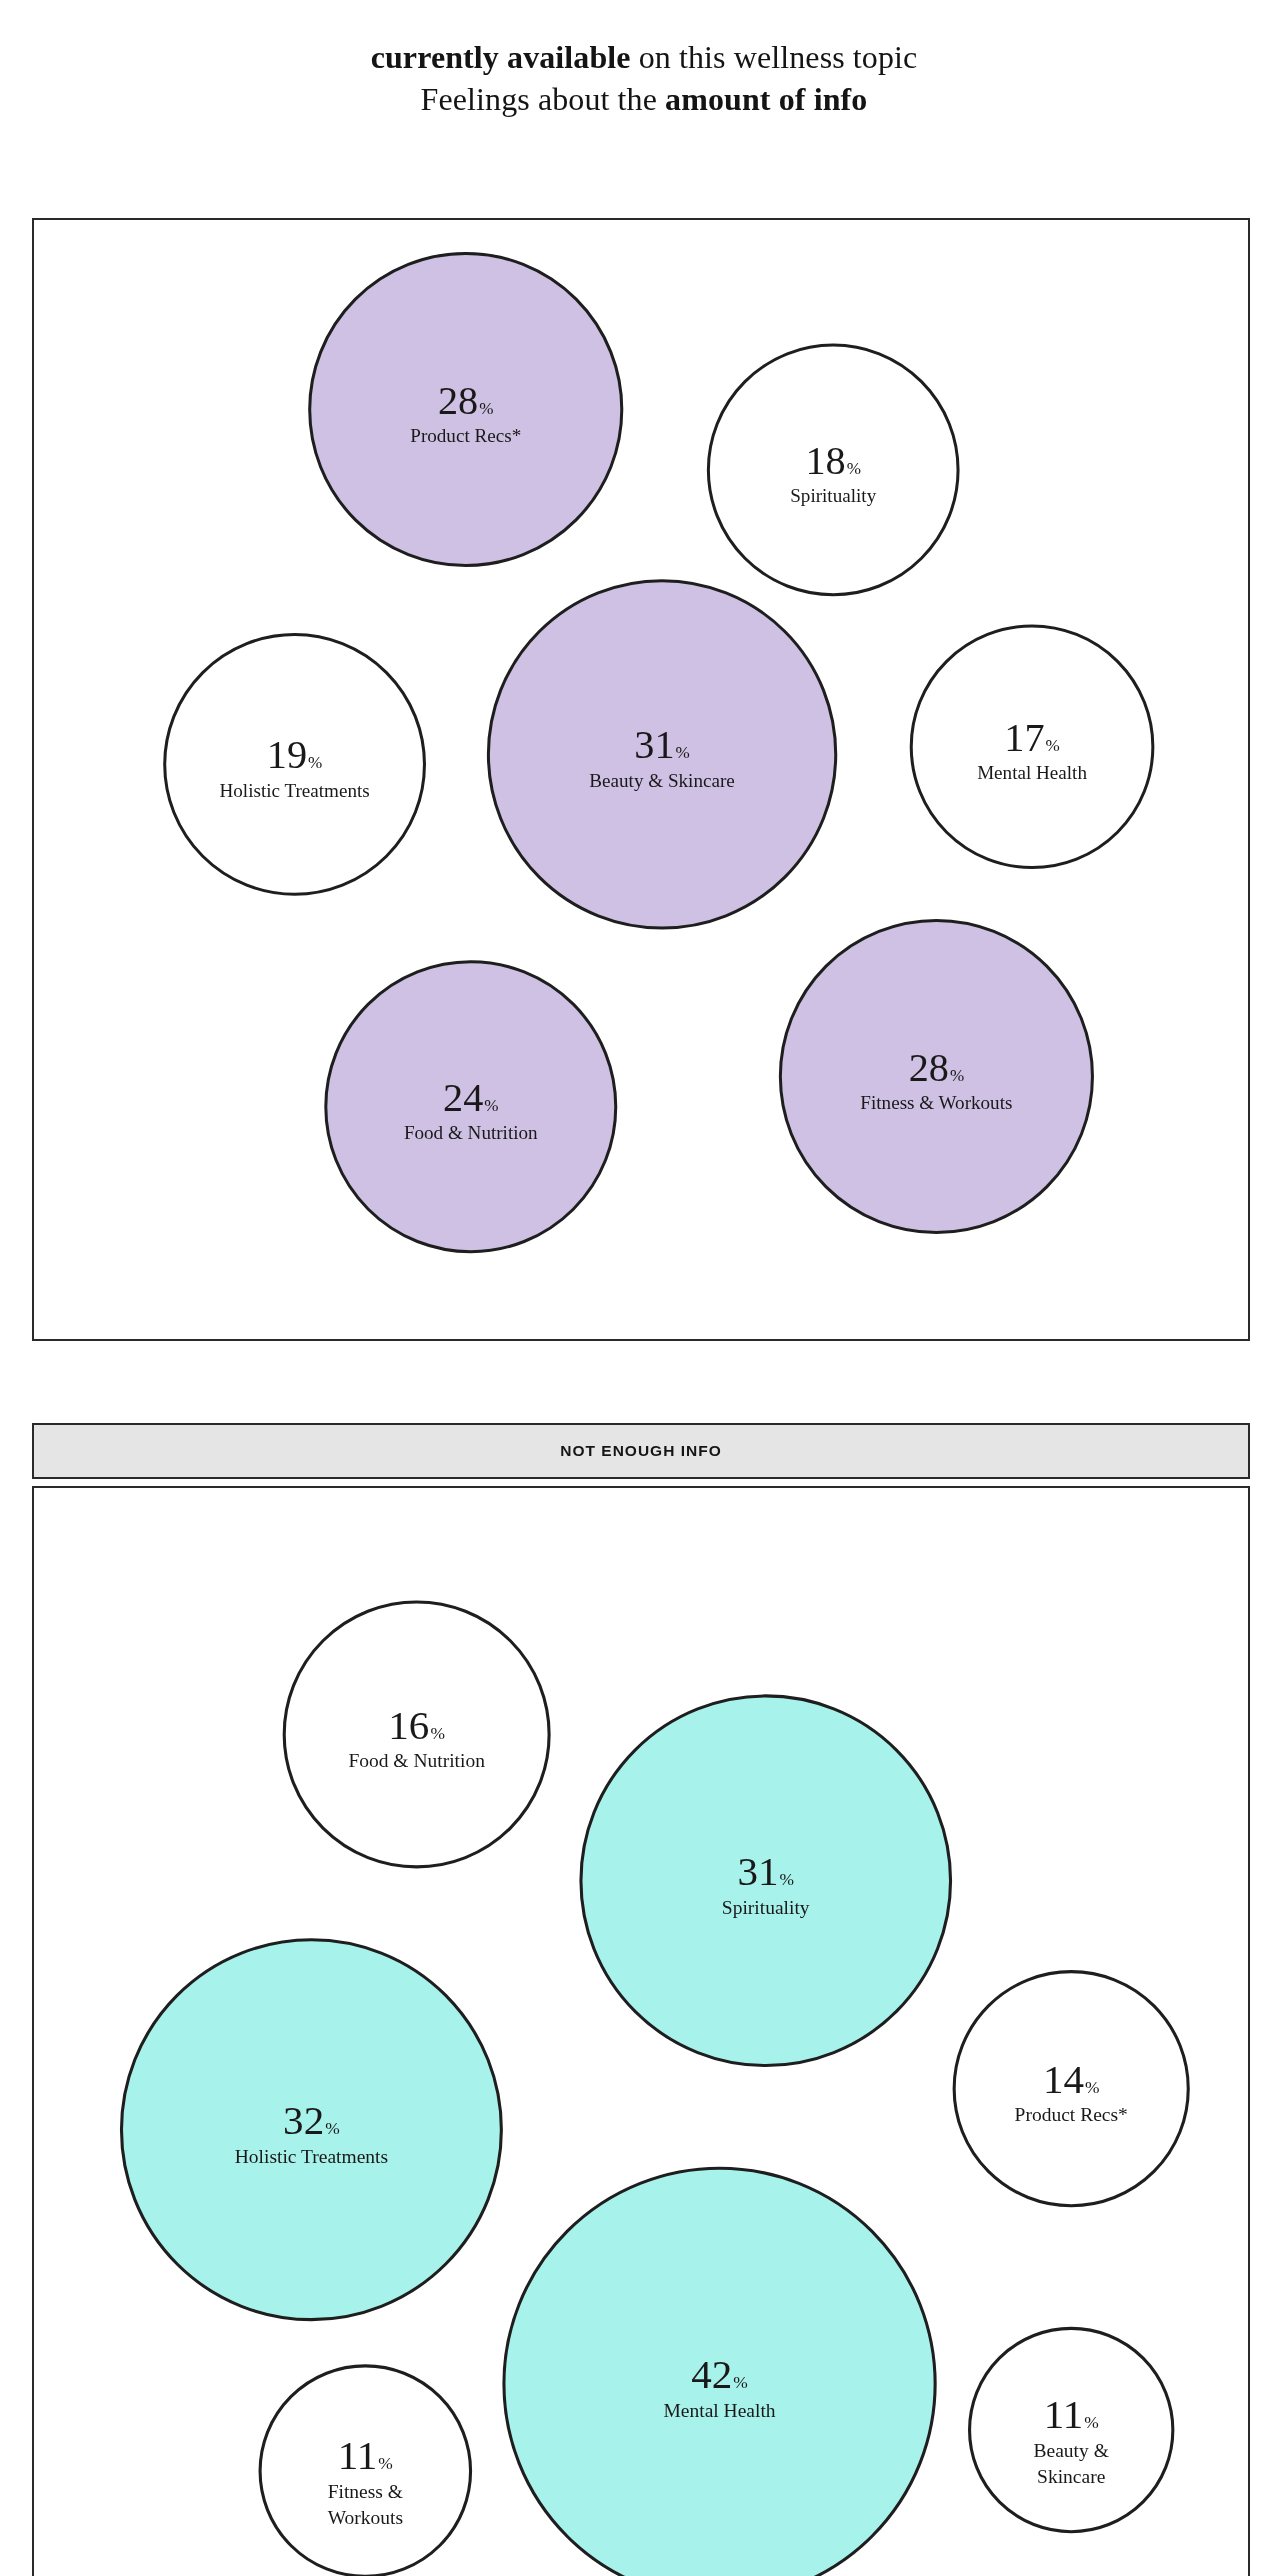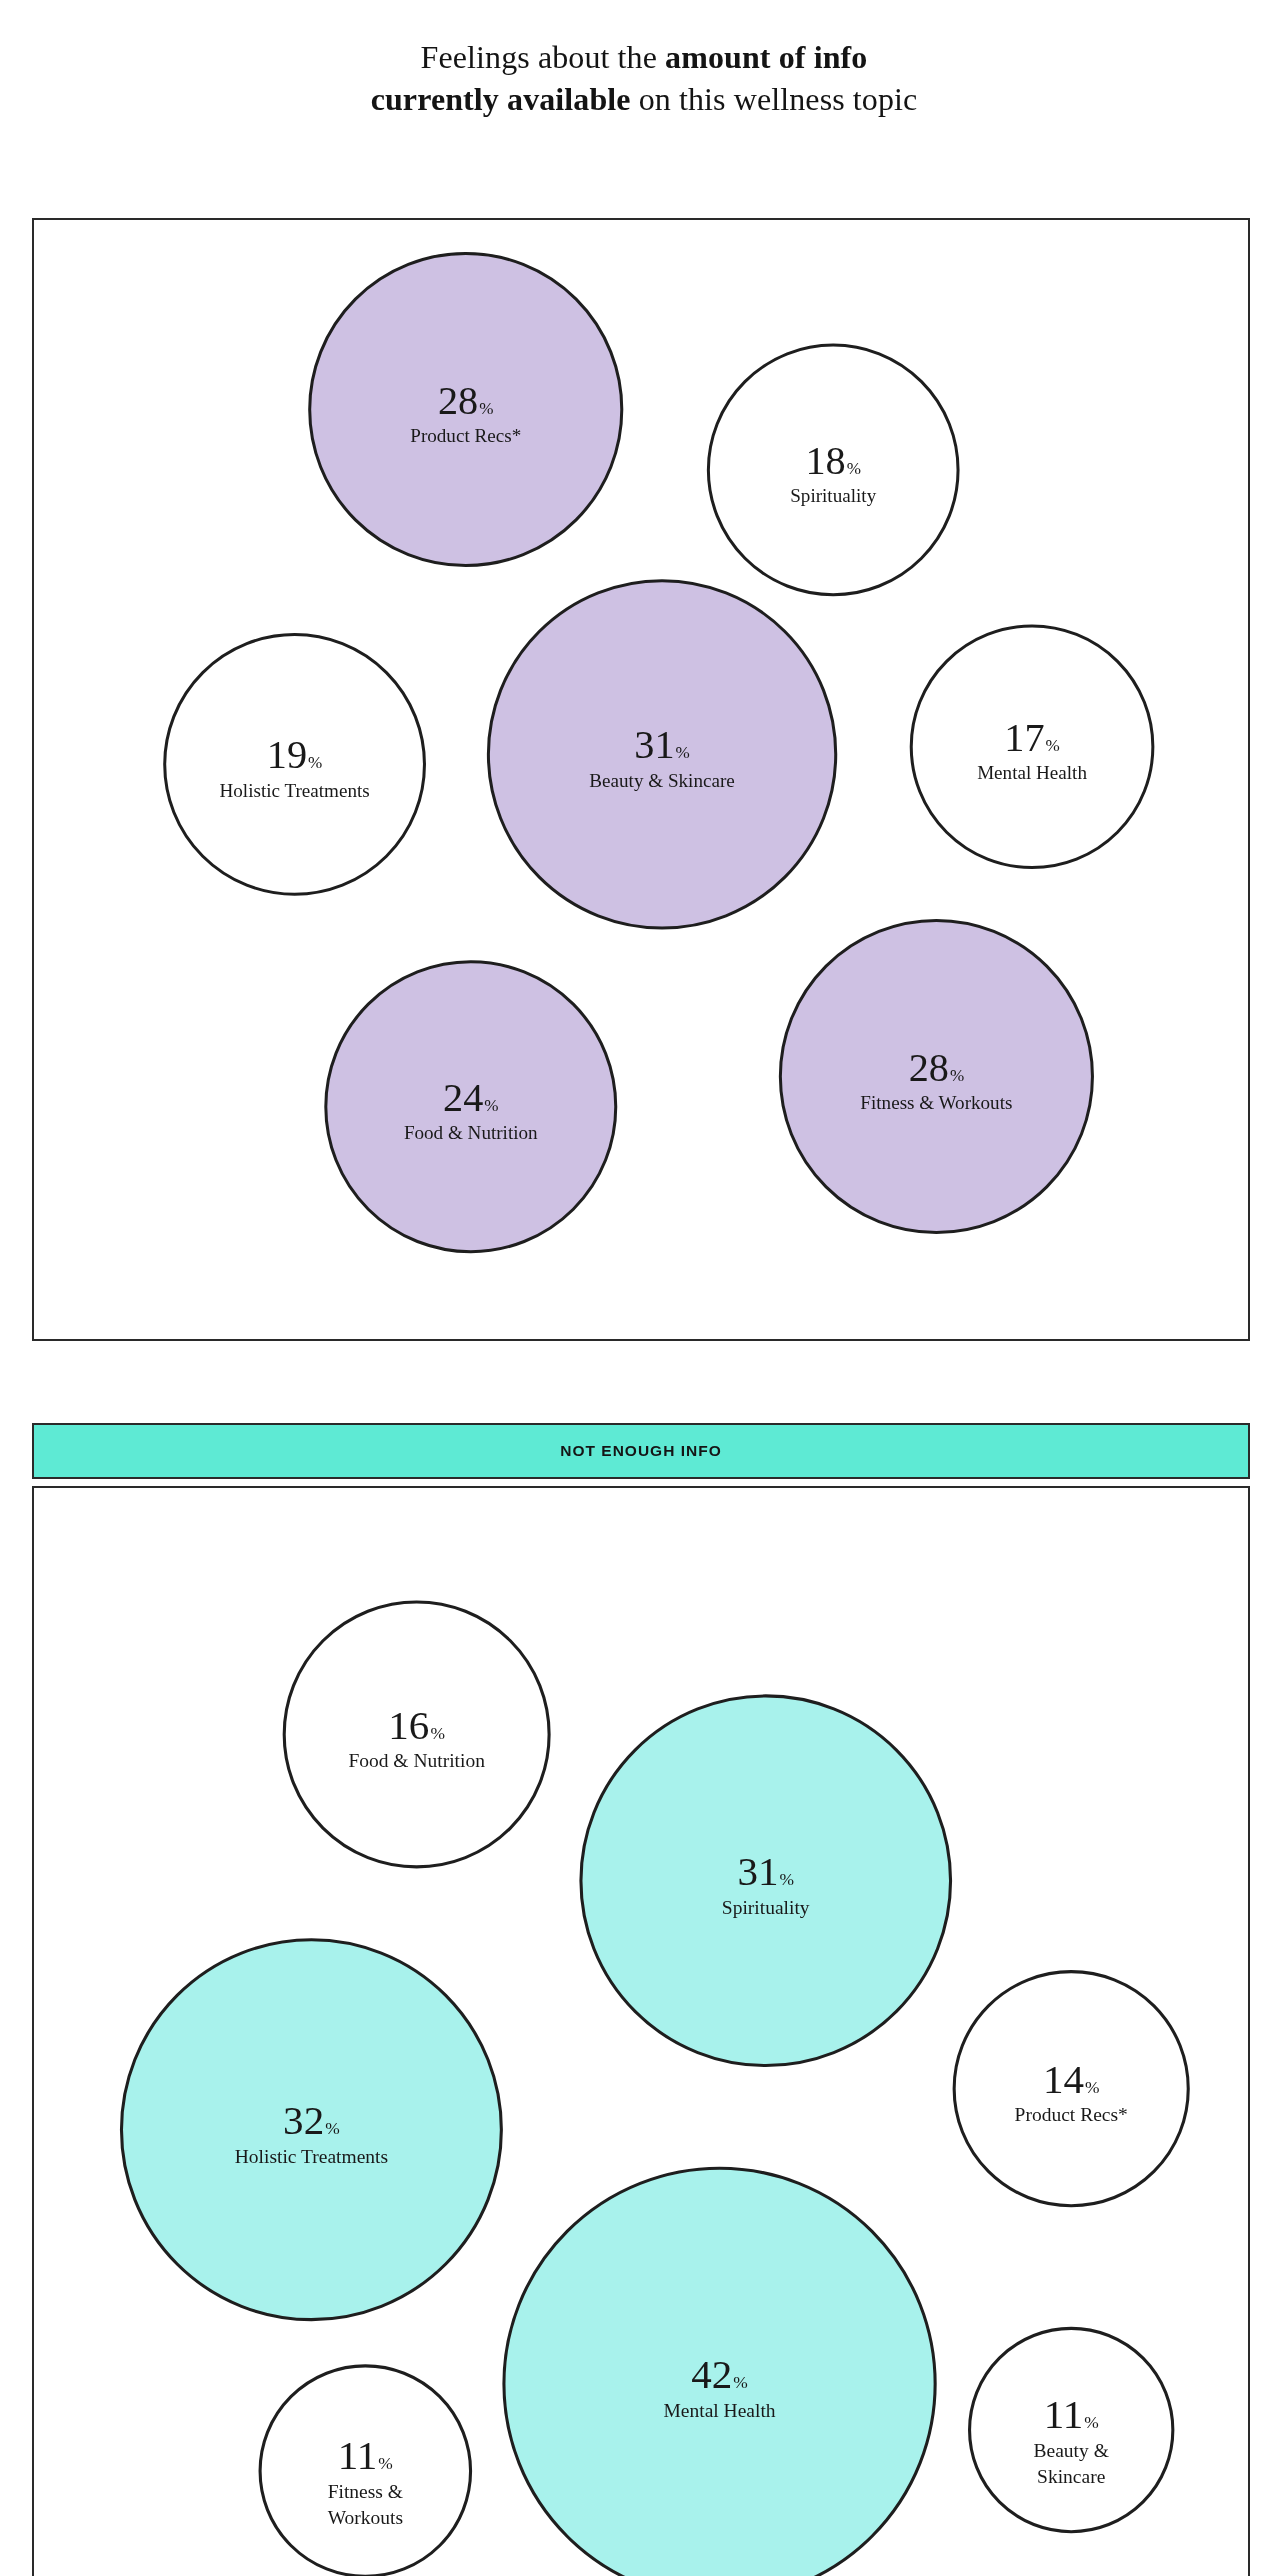--- a/index.html
+++ b/index.html
@@ -99,24 +99,24 @@
     font-size: 38px;
     fill: #191919;
     text-anchor: middle;
   }
 </style>
 </head>
 <body>
 
 <div class="title-block">
   <div class="title-line">
+    <span class="em">currently available</span><span> on this wellness topic</span>
+  </div>
+  <div class="title-line">
     <span>Feelings about the </span><span class="em">amount of info</span>
-  </div>
-  <div class="title-line">
-    <span class="em">currently available</span><span> on this wellness topic</span>
   </div>
 </div>
 
 <div class="panel" id="panel-too-much">
   <div class="panel-body">
     <svg class="bubble-svg" id="svg-panel-0" viewBox="0 0 2364 2180" preserveAspectRatio="xMidYMid meet">
         <g>
           <circle class="bubble-circle" cx="810" cy="355" r="310" fill="#CEC1E3"></circle>
           <text class="bubble-pct" x="810" y="363"><tspan>28</tspan><tspan class="bubble-pct-sign" dx="2">%</tspan></text>
           <text class="bubble-label" x="810" y="419">Product Recs*</text>
@@ -149,21 +149,21 @@
         <g>
           <circle class="bubble-circle" cx="1745" cy="1680" r="310" fill="#CEC1E3"></circle>
           <text class="bubble-pct" x="1745" y="1688"><tspan>28</tspan><tspan class="bubble-pct-sign" dx="2">%</tspan></text>
           <text class="bubble-label" x="1745" y="1744">Fitness &amp; Workouts</text>
         </g>
       </svg>
   </div>
 </div>
 
 <div class="panel" id="panel-not-enough">
-  <div class="panel-header" id="hdr-not-enough" style="background: #5eead4;">
+  <div class="panel-header" id="hdr-not-enough" style="background: #e5e5e5;">
     <span class="panel-header-label">NOT ENOUGH INFO</span>
   </div>
   <div class="panel-body">
     <svg class="bubble-svg" id="svg-panel-1" viewBox="0 0 2364 2170" preserveAspectRatio="xMidYMid meet">
         <g>
           <circle class="bubble-circle" cx="745" cy="480" r="258" fill="#FFFFFF"></circle>
           <text class="bubble-pct" x="745" y="488"><tspan>16</tspan><tspan class="bubble-pct-sign" dx="2">%</tspan></text>
           <text class="bubble-label" x="745" y="544">Food &amp; Nutrition</text>
         </g>
         <g>

